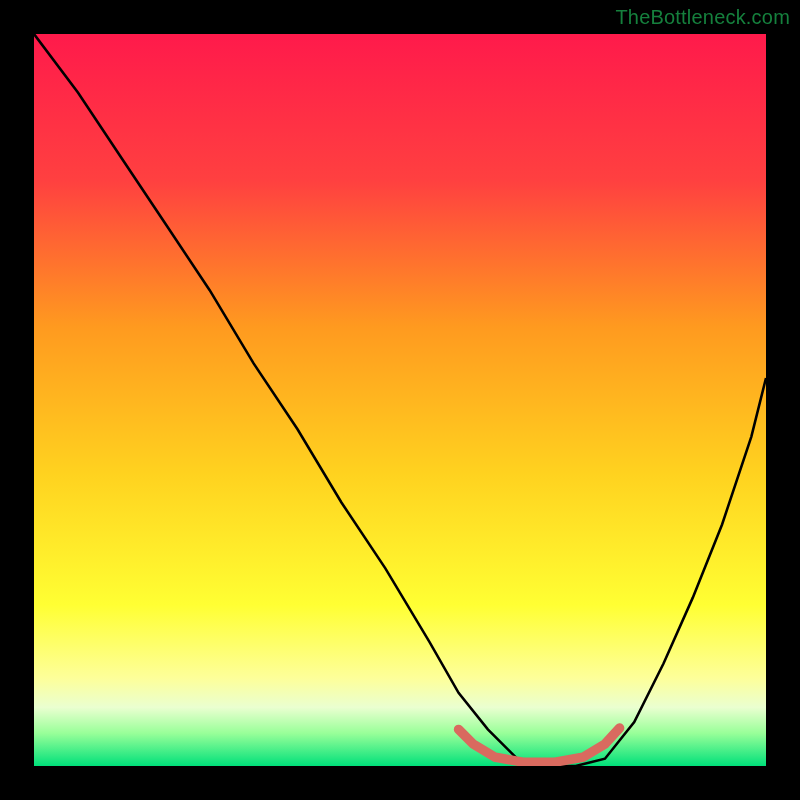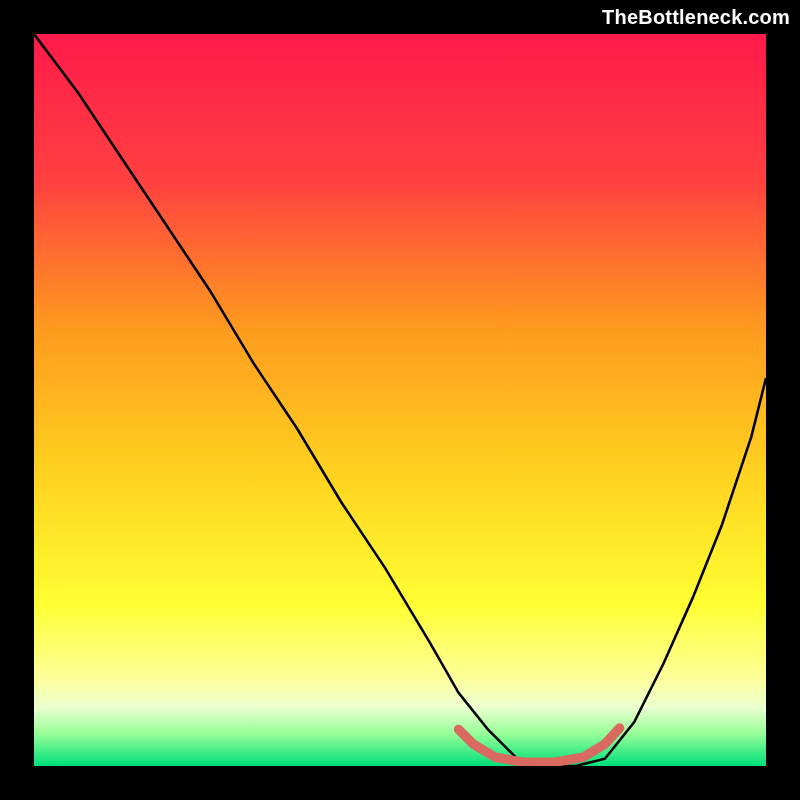--- a/index.html
+++ b/index.html
@@ -23,23 +23,23 @@
     position: absolute;
     left: 34px;
     right: 34px;
     top: 34px;
     bottom: 34px;
   }
   .watermark {
     position: absolute;
     top: 6px;
     right: 10px;
-    color: #ffffff;
+    color: #15803d;
     font-size: 20px;
-    font-weight: 700;
+    font-weight: 400;
     letter-spacing: 0.2px;
     user-select: none;
   }
   svg { display: block; }
 </style>
 </head>
 <body>
 
 <div class="chart-frame">
 

